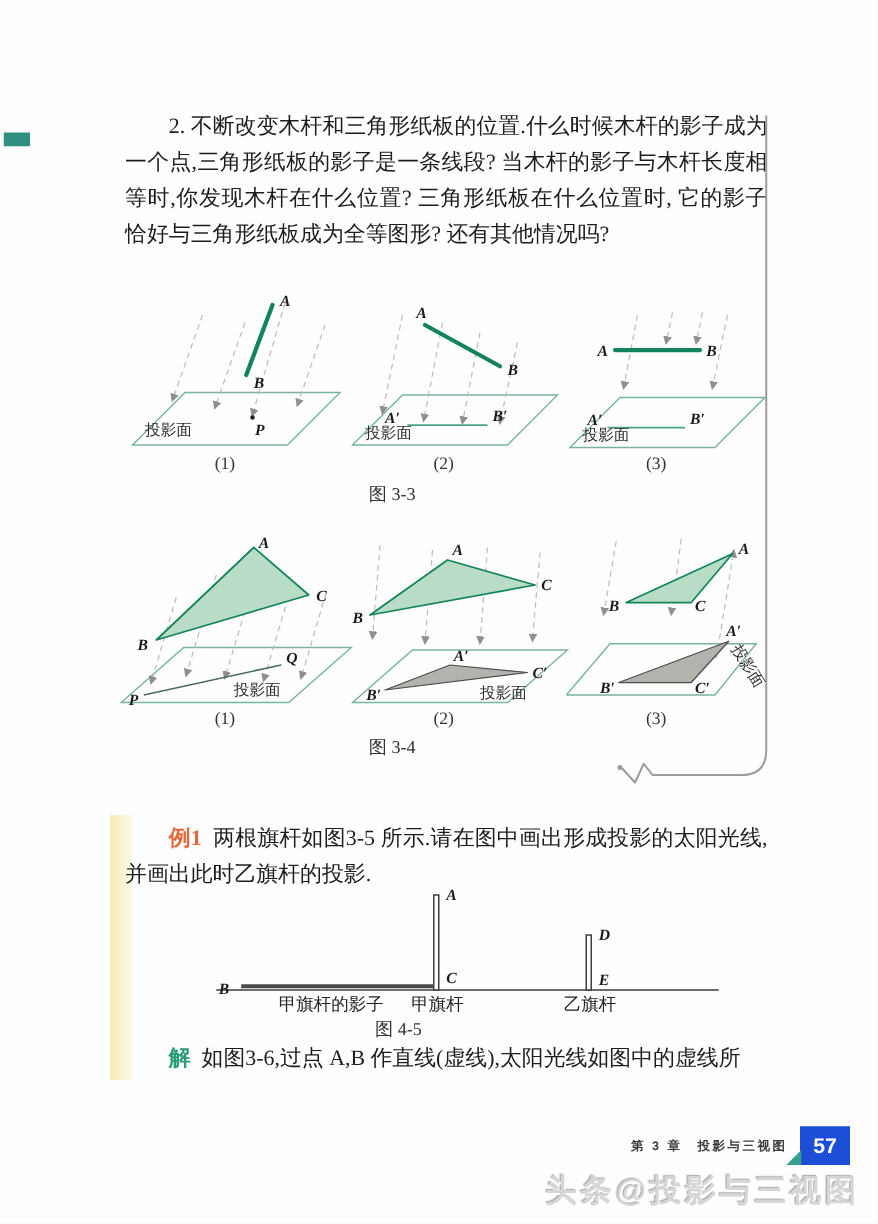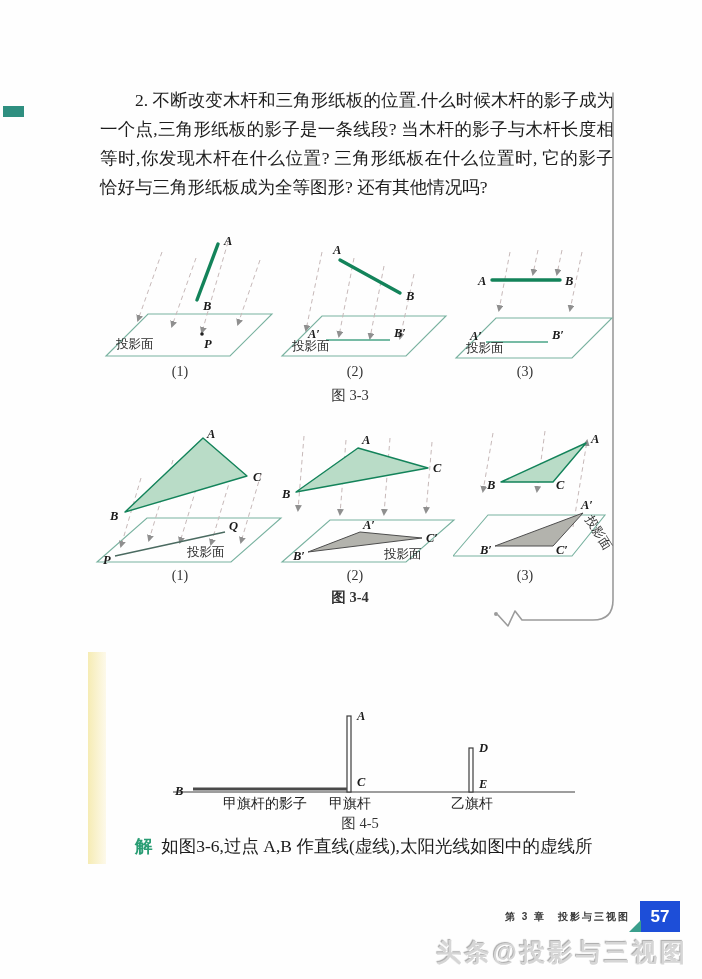--- a/index.html
+++ b/index.html
@@ -1,20 +1,20 @@
 <!DOCTYPE html>
 <html><head>
 <meta charset="utf-8">
 <style>
   html,body{margin:0;padding:0;}
   body{background:#e9e9e9;font-family:"Liberation Serif","DejaVu Serif",serif;}
   #page{position:relative;width:702px;height:979px;background:#fefefe;margin:0 auto;overflow:hidden;}
   .bodytext{position:absolute;left:100px;width:514px;font-size:17.5px;line-height:29px;color:#1c1c1c;text-align:justify;text-indent:2em;}
   .sub-num{position:absolute;font-size:14px;color:#333;text-align:center;font-family:"Liberation Serif",serif;}
-  .fig-caption{position:absolute;font-size:14.5px;color:#333;text-align:center;}
+  .fig-caption{position:absolute;font-size:14.5px;color:#333;}
   svg text{font-family:"Liberation Serif","DejaVu Serif",serif;}
   .ptlabel{font-size:12.5px;font-style:italic;font-weight:bold;fill:#1a1a1a;}
   .planelabel{font-size:12.5px;fill:#2b2b2b;font-style:normal;}
   .ray{stroke:#c7b9b9;stroke-width:1;stroke-dasharray:4.5 3.5;fill:none;}
   .plane{fill:none;stroke:#79b2a0;stroke-width:1.1;}
   .seg{stroke:#13835a;stroke-width:3.4;stroke-linecap:round;}
   .proj{stroke:#4aa587;stroke-width:1.4;}
   .tri{fill:#b9dcc7;stroke:#13835a;stroke-width:1.4;stroke-linejoin:round;}
   .gtri{fill:#b3b3ad;stroke:#4d4d4d;stroke-width:1;stroke-linejoin:round;}
   #left-tab{position:absolute;left:3px;top:106px;width:21px;height:11px;background:#2f8f80;}
@@ -167,23 +167,26 @@
     <text class="ptlabel" x="138" y="18">A</text>
     <text class="ptlabel" x="34" y="64">B</text>
     <text class="ptlabel" x="103" y="64">C</text>
     <text class="ptlabel" x="128" y="84">A′</text>
     <text class="ptlabel" x="27" y="129">B′</text>
     <text class="ptlabel" x="103" y="129">C′</text>
     <text class="planelabel" transform="translate(132,94) rotate(58)">投影面</text>
   </svg>
   <div class="sub-num" style="left:485px;top:568px;width:80px;">(3)</div>
 
-  <div class="fig-caption" style="left:295px;top:588px;width:110px;font-weight:bold;">图 3-4</div>
+  <div class="fig-caption" style="left:295px;top:588px;width:110px;">图 3-4</div>
 
   <div id="example-strip"></div>
+  <div class="bodytext" style="top:656px;">
+    <span class="ex-label">例1</span>&nbsp;&nbsp;<span>两根旗杆如图3-5 所示.请在图中画出形成投影的太阳光线,并画出此时乙旗杆的投影.</span>
+  </div>
 
   <svg style="position:absolute;left:145px;top:702px;" width="450" height="108" viewBox="0 0 450 108">
     <line x1="28" y1="90" x2="430" y2="90" stroke="#3c3c3c" stroke-width="1.2"></line>
     <rect x="202" y="14" width="4" height="76" fill="#ffffff" stroke="#3c3c3c" stroke-width="1.2"></rect>
     <line x1="48" y1="87" x2="202" y2="87" stroke="#4a4a4a" stroke-width="3.2"></line>
     <rect x="324" y="46" width="4" height="44" fill="#ffffff" stroke="#3c3c3c" stroke-width="1.2"></rect>
     <text class="ptlabel" x="212" y="18">A</text>
     <text class="ptlabel" x="30" y="93">B</text>
     <text class="ptlabel" x="212" y="84">C</text>
     <text class="ptlabel" x="334" y="50">D</text>

